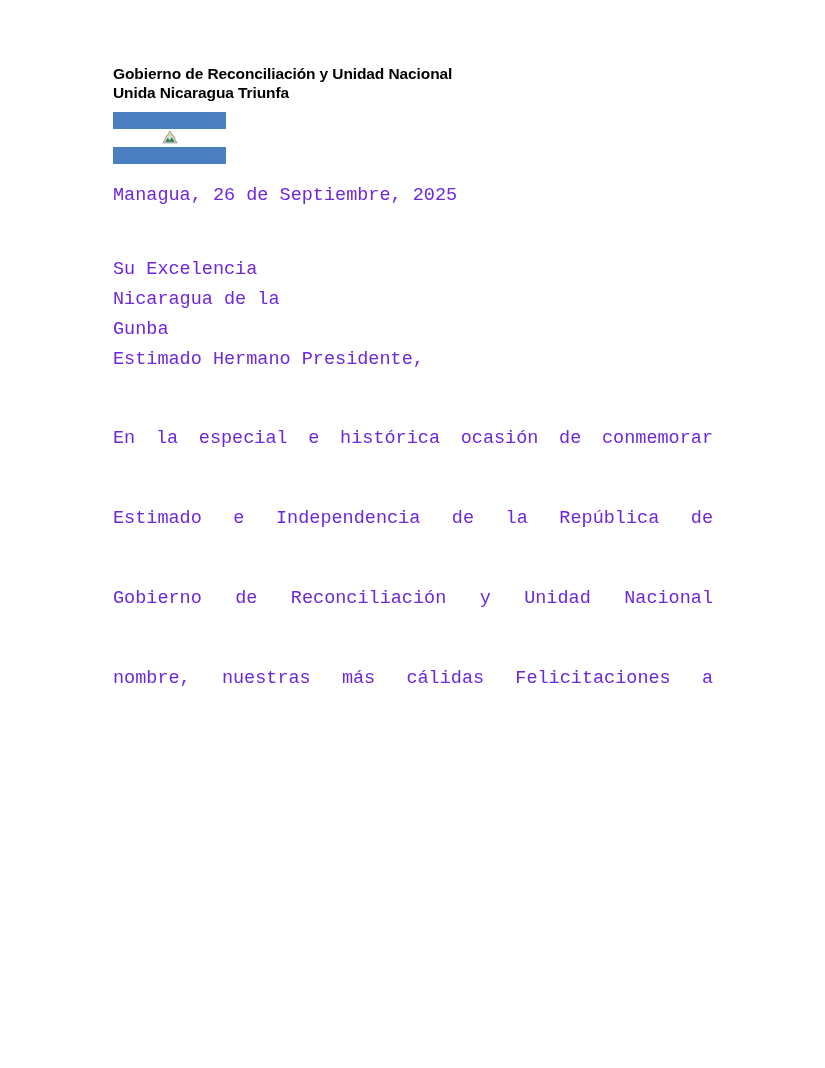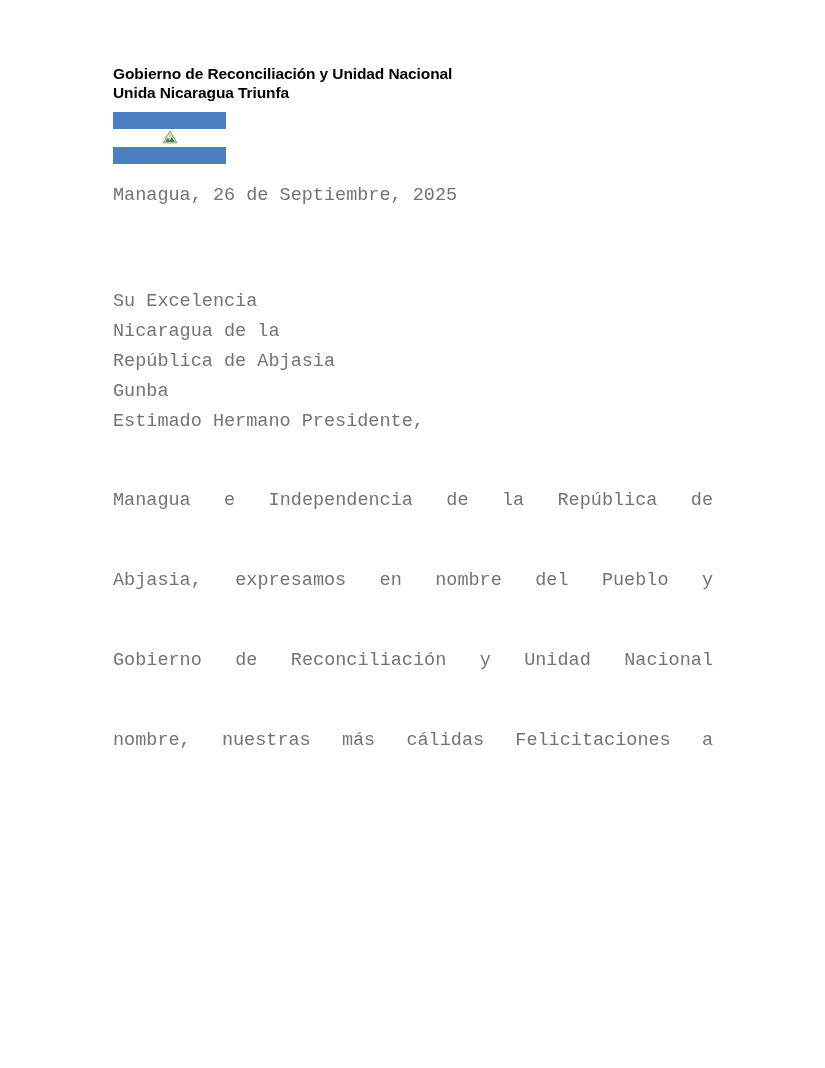--- a/index.html
+++ b/index.html
@@ -74,30 +74,30 @@
     position: absolute;
     left: 113px;
     top: 181px;
     width: 600px;
   }
 
   .text-line,
   .para {
     font-family: "Liberation Mono", "DejaVu Sans Mono", monospace;
     font-size: 18.5px;
-    color: #737373;
+    color: #6d28d9;
   }
 
   .date-line {
     line-height: 30px;
     white-space: nowrap;
   }
 
   .addressee {
-    margin-top: 76px;
+    margin-top: 44px;
   }
   .addressee .text-line {
     line-height: 30px;
     white-space: nowrap;
   }
 
   .salutation {
     line-height: 30px;
     white-space: nowrap;
   }
@@ -147,28 +147,27 @@
     </svg>
   </div>
 
   <div class="doc-body">
 
     <div class="text-line date-line">Managua, 26 de Septiembre, 2025</div>
 
     <div class="addressee">
       <div class="text-line">Su Excelencia</div>
       <div class="text-line">Nicaragua de la</div>
-      <div class="text-line">República de Abjasia</div>
       <div class="text-line">Gunba</div>
     </div>
 
     <div class="text-line salutation">Estimado Hermano Presidente,</div>
 
     <div class="para first-para">
-      <span class="just-line">Managua e Independencia de la República de</span>
-      <span class="just-line">Abjasia, expresamos en nombre del Pueblo y</span>
+      <span class="just-line">En la especial e histórica ocasión de conmemorar</span>
+      <span class="just-line">Estimado e Independencia de la República de</span>
       <span class="just-line">Gobierno de Reconciliación y Unidad Nacional</span>
       <span class="just-line">nombre, nuestras más cálidas Felicitaciones a</span>
 
     </div>
 
   </div>
 </div>
 
 </body></html>

